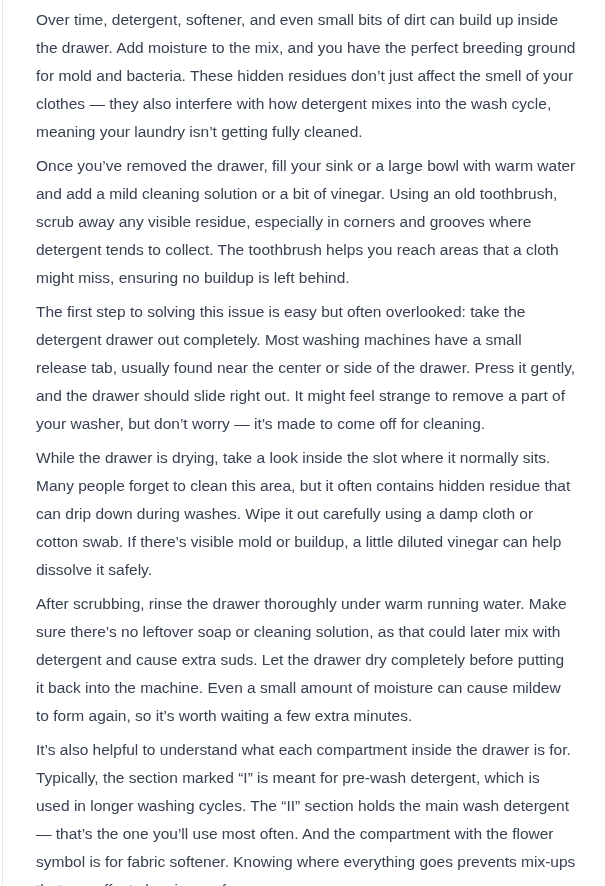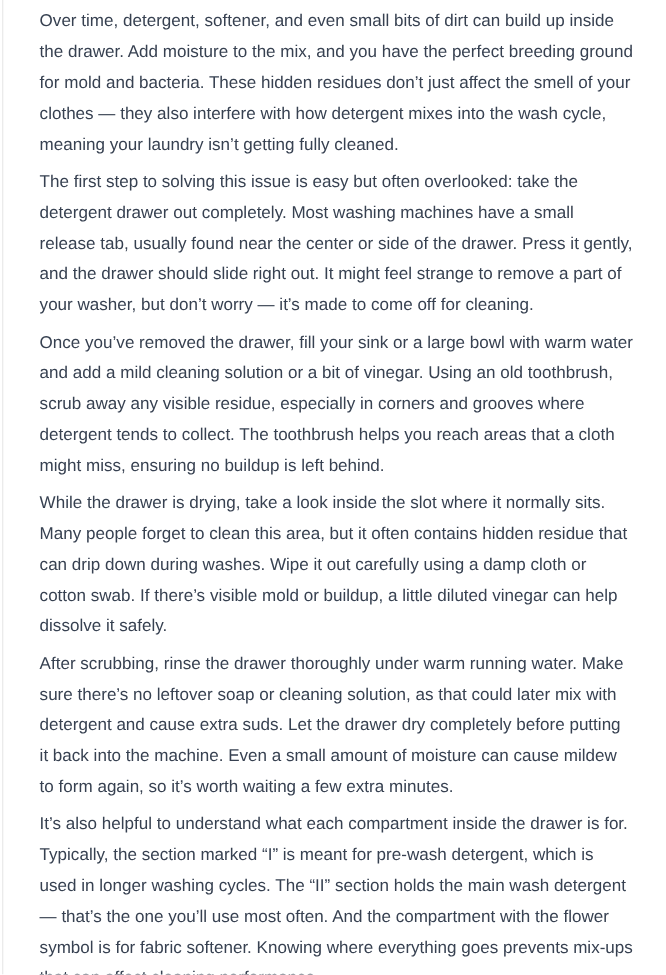--- a/index.html
+++ b/index.html
@@ -45,19 +45,19 @@
     margin-bottom: 0;
   }
 </style>
 </head>
 <body>
 
 <div class="page">
   <div class="left-rule"></div>
   <main class="article">
     <p>Over time, detergent, softener, and even small bits of dirt can build up inside the drawer. Add moisture to the mix, and you have the perfect breeding ground for mold and bacteria. These hidden residues don’t just affect the smell of your clothes — they also interfere with how detergent mixes into the wash cycle, meaning your laundry isn’t getting fully cleaned.</p>
+    <p>Once you’ve removed the drawer, fill your sink or a large bowl with warm water and add a mild cleaning solution or a bit of vinegar. Using an old toothbrush, scrub away any visible residue, especially in corners and grooves where detergent tends to collect. The toothbrush helps you reach areas that a cloth might miss, ensuring no buildup is left behind.</p>
     <p>The first step to solving this issue is easy but often overlooked: take the detergent drawer out completely. Most washing machines have a small release tab, usually found near the center or side of the drawer. Press it gently, and the drawer should slide right out. It might feel strange to remove a part of your washer, but don’t worry — it’s made to come off for cleaning.</p>
-    <p>Once you’ve removed the drawer, fill your sink or a large bowl with warm water and add a mild cleaning solution or a bit of vinegar. Using an old toothbrush, scrub away any visible residue, especially in corners and grooves where detergent tends to collect. The toothbrush helps you reach areas that a cloth might miss, ensuring no buildup is left behind.</p>
     <p>While the drawer is drying, take a look inside the slot where it normally sits. Many people forget to clean this area, but it often contains hidden residue that can drip down during washes. Wipe it out carefully using a damp cloth or cotton swab. If there’s visible mold or buildup, a little diluted vinegar can help dissolve it safely.</p>
     <p>After scrubbing, rinse the drawer thoroughly under warm running water. Make sure there’s no leftover soap or cleaning solution, as that could later mix with detergent and cause extra suds. Let the drawer dry completely before putting it back into the machine. Even a small amount of moisture can cause mildew to form again, so it’s worth waiting a few extra minutes.</p>
     <p>It’s also helpful to understand what each compartment inside the drawer is for. Typically, the section marked “I” is meant for pre-wash detergent, which is used in longer washing cycles. The “II” section holds the main wash detergent — that’s the one you’ll use most often. And the compartment with the flower symbol is for fabric softener. Knowing where everything goes prevents mix-ups that can affect cleaning performance.</p>
   </main>
 </div>
 
 </body></html>

